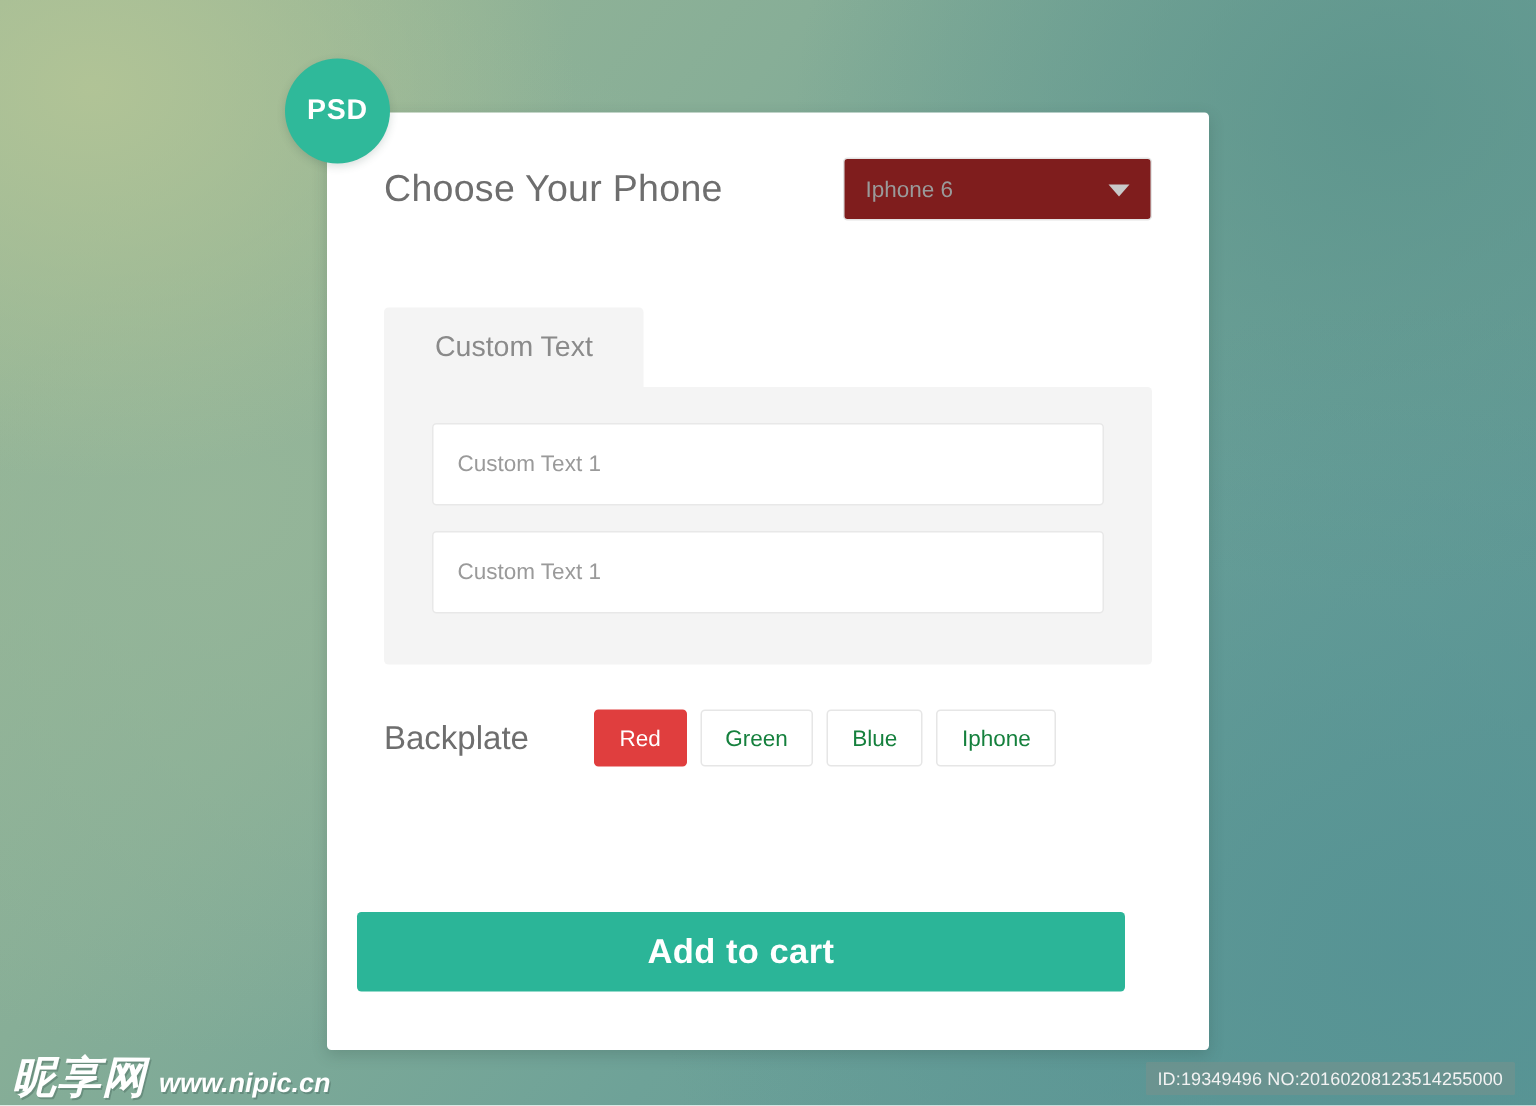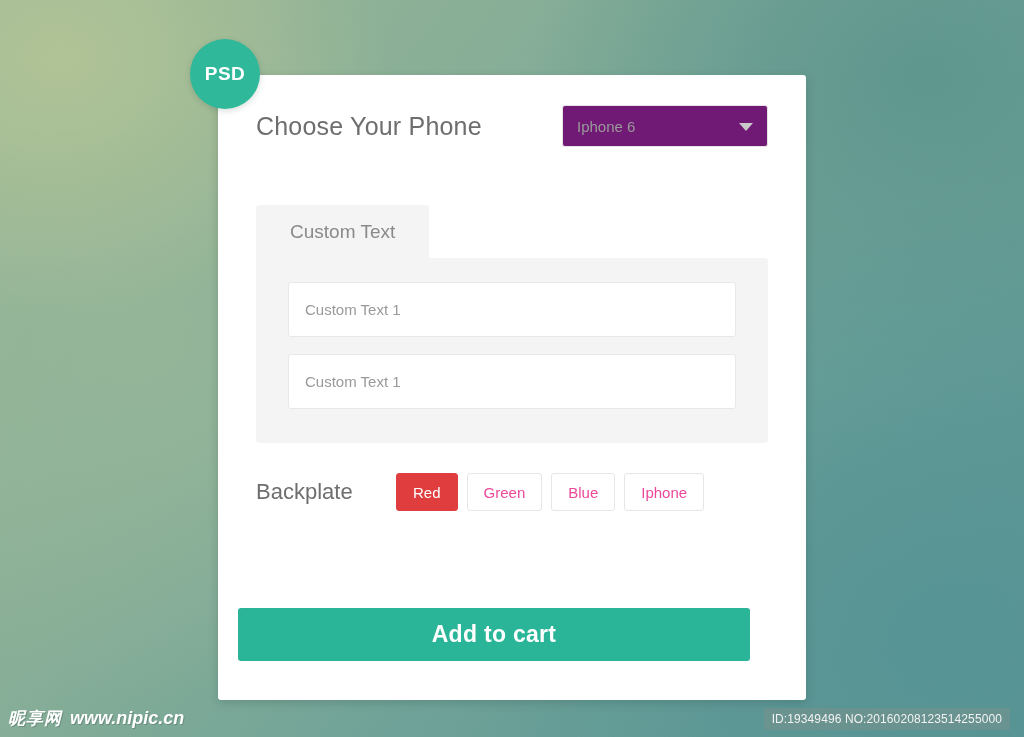--- a/index.html
+++ b/index.html
@@ -74,21 +74,21 @@
     font-weight: normal;
     letter-spacing: 0.2px;
     white-space: nowrap;
   }
   .phone-select {
     position: relative;
     width: 206px;
     height: 42px;
     border: 1px solid #e4e4e4;
     border-radius: 3px;
-    background: #701a75;
+    background: #7f1d1d;
     display: flex;
     align-items: center;
     padding: 0 14px;
   }
   .phone-select .value {
     font-size: 15px;
     color: #9a9a9a;
   }
   .caret {
     position: absolute;
@@ -167,21 +167,21 @@
     height: 38px;
     min-width: 52px;
     padding: 0 16px;
     margin-right: 9px;
     display: flex;
     align-items: center;
     justify-content: center;
     border: 1px solid #e6e6e6;
     border-radius: 3px;
     background: #ffffff;
-    color: #ec4899;
+    color: #15803d;
     font-size: 15px;
     cursor: pointer;
     white-space: nowrap;
   }
   .chip.selected {
     background: #e03e3e;
     border-color: #e03e3e;
     color: #ffffff;
   }
 
@@ -210,21 +210,21 @@
     bottom: 0;
     width: 1024px;
     height: 37px;
     display: flex;
     align-items: center;
     justify-content: space-between;
     padding: 0 14px 0 8px;
   }
   .wm-left { display: flex; align-items: baseline; }
   .wm-cjk {
-    font-size: 17px;
+    font-size: 29px;
     font-weight: bold;
     font-style: italic;
     color: #ffffff;
     letter-spacing: 1px;
     font-family: "DejaVu Sans", sans-serif;
     text-shadow: 1px 1px 0 rgba(60,90,80,0.35);
   }
   .wm-url {
     margin-left: 8px;
     font-size: 18px;

